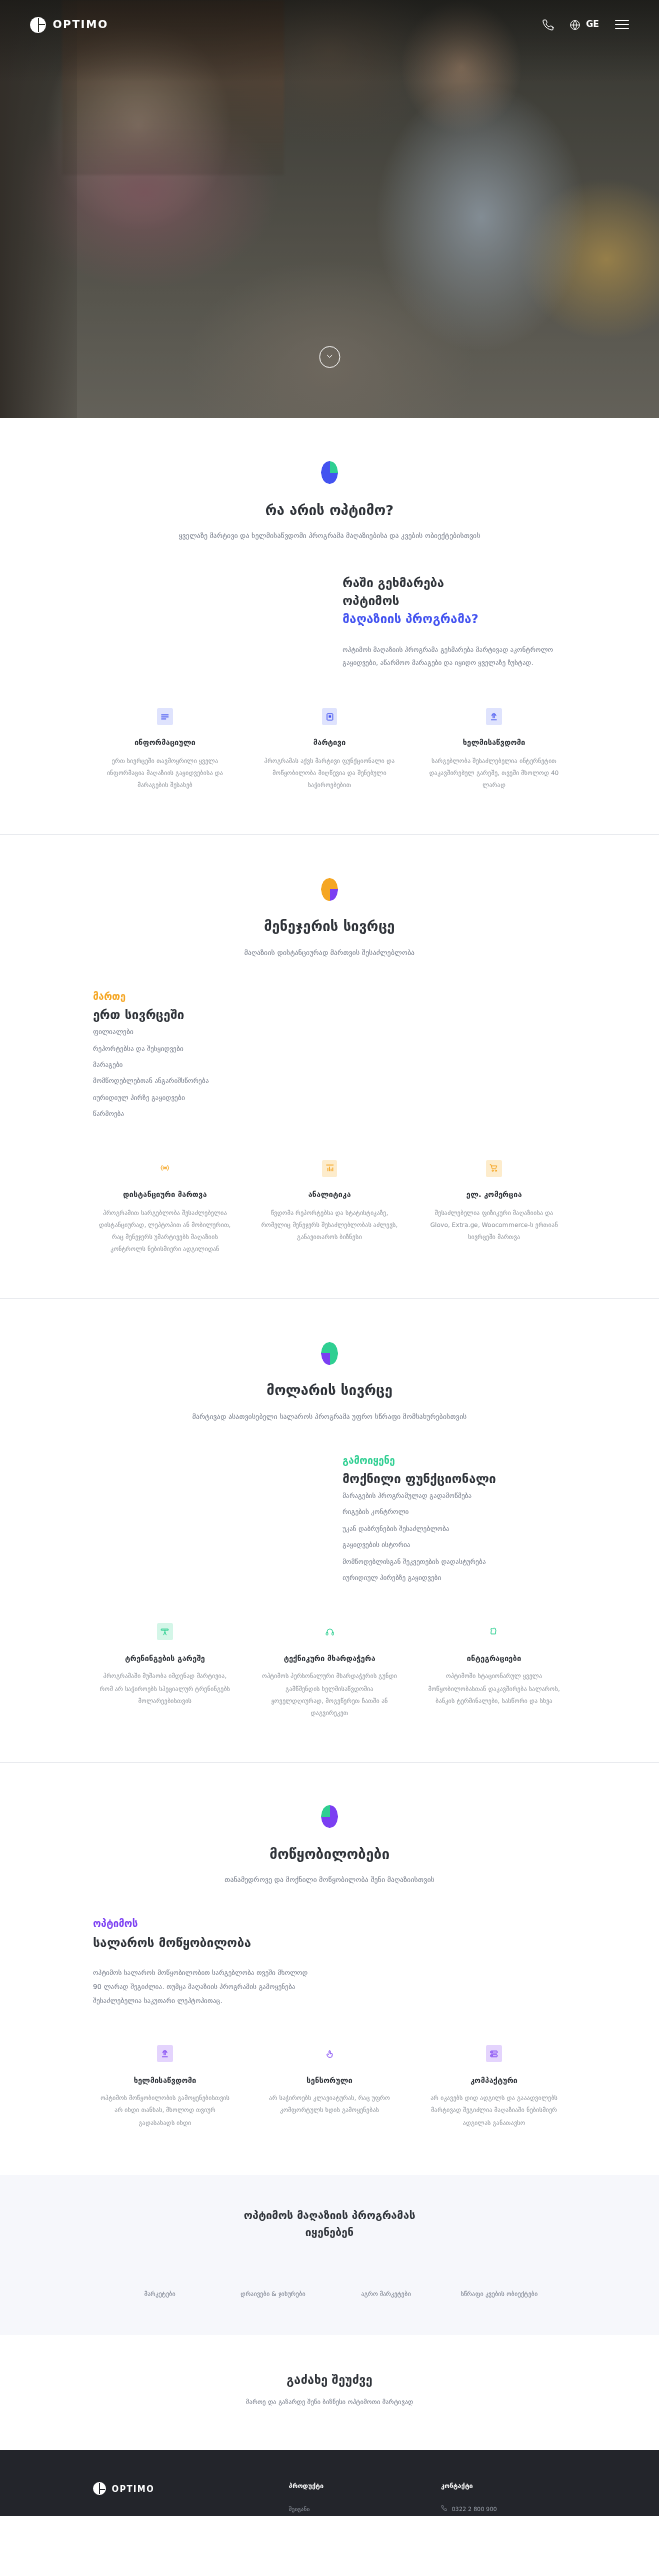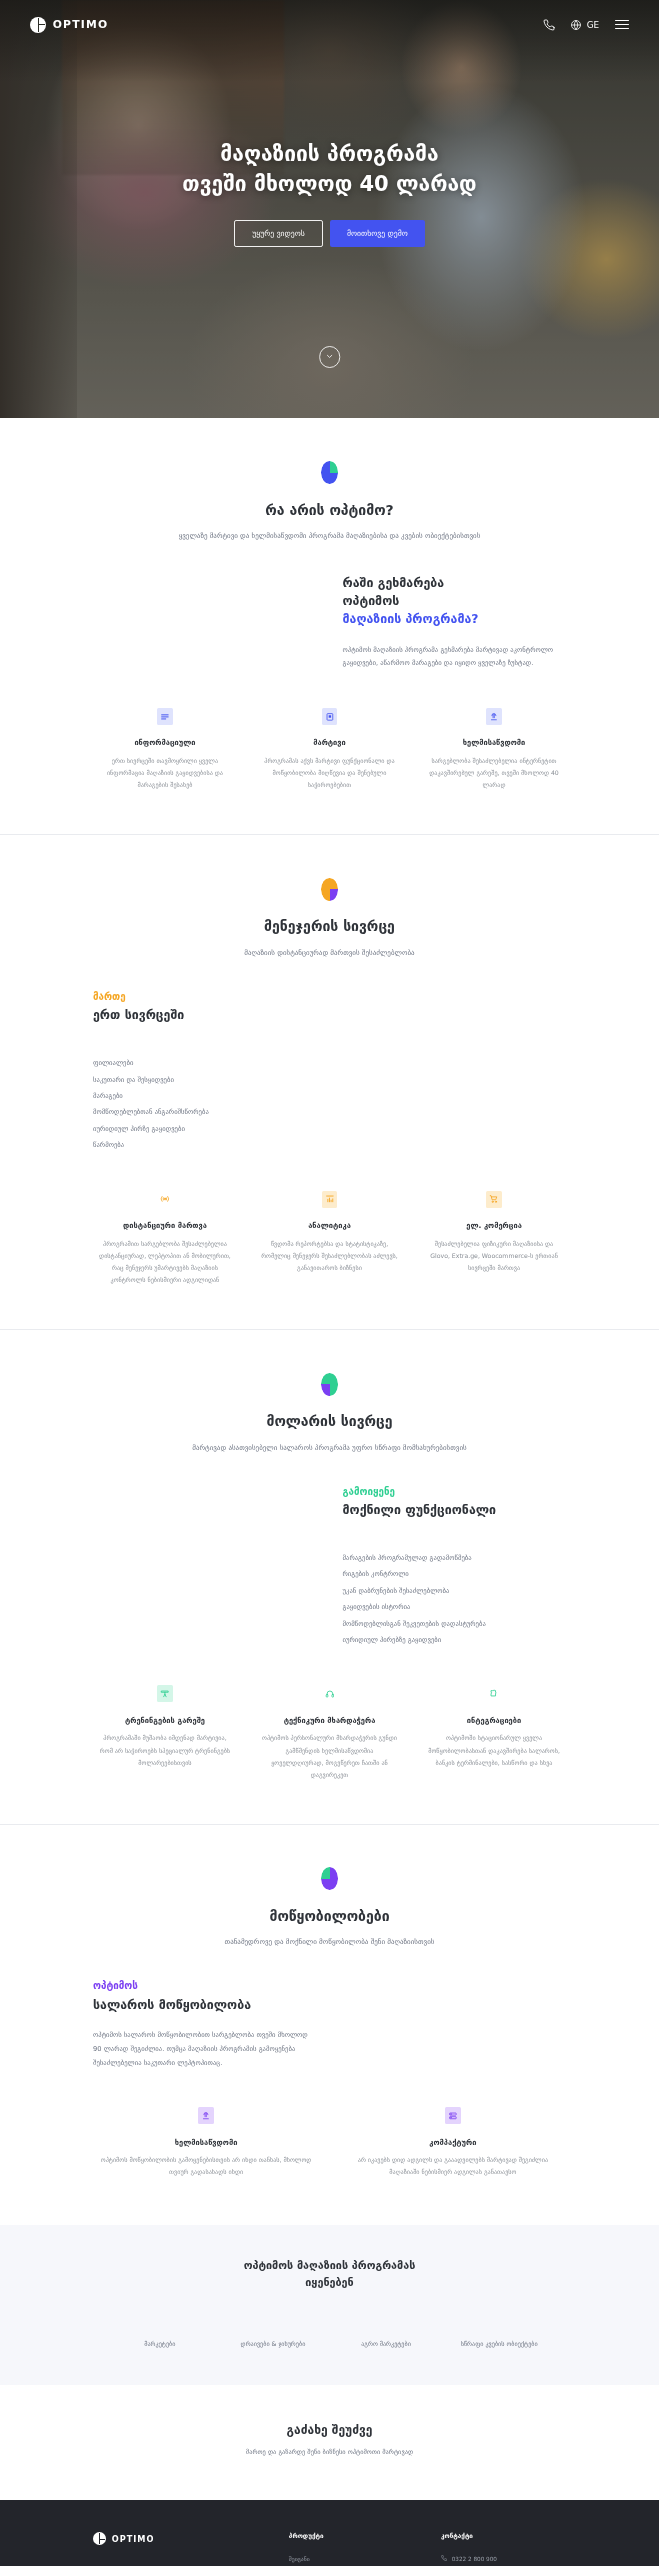--- a/index.html
+++ b/index.html
@@ -45,21 +45,21 @@
     display:flex;align-items:center;justify-content:space-between;
     padding:0 30px;z-index:6;
   }
   .brand{display:flex;align-items:center;gap:6.7px}
   .brand-mark{width:16px;height:16px;border-radius:50%;background:#fff;position:relative;flex:0 0 auto}
   .brand-mark:before{content:"";position:absolute;left:7.7px;top:1px;width:0.8px;height:14px;background:#2c2e28}
   .brand-mark:after{content:"";position:absolute;left:7.7px;top:7.7px;width:7.7px;height:0.8px;background:#2c2e28}
   .brand-name{color:#fff;font-size:10.8px;font-weight:700;letter-spacing:1.2px}
   .topnav{display:flex;align-items:center;gap:15.5px}
   .ic{width:12px;height:12px;color:#fff;display:block}
-  .lang{display:flex;align-items:center;gap:4.6px;color:#fff;font-size:8.8px;font-weight:400}
+  .lang{display:flex;gap:4.6px;color:#fff;font-size:8.8px;font-weight:700}
   .burger{width:14.4px;display:flex;flex-direction:column;gap:3.1px;cursor:pointer}
   .burger i{display:block;height:1.1px;background:#fff;border-radius:1px}
 
   .hero-center{
     position:absolute;left:0;top:140px;width:659px;z-index:5;text-align:center;
   }
   .hero-title{
     color:#fff;font-size:21px;line-height:1.42;font-weight:600;
     text-shadow:0 1px 7.2px rgba(0,0,0,.42);
   }
@@ -84,21 +84,21 @@
   .blob .q{position:absolute;width:50%;height:50%}
   .sec-title{font-size:14px;font-weight:700;color:#2f3339;margin-top:17.5px}
   .sec-sub{font-size:7px;color:#6b7280;margin-top:12.4px;line-height:1.75}
 
   .split{display:flex;gap:26px;margin-top:32px}
   .split .col{flex:1}
   .eyebrow{font-size:9.8px;font-weight:700;margin-bottom:4.1px}
   .blk-title{font-size:12.4px;font-weight:700;color:#2f3339;line-height:1.45}
   .blk-title .accent{display:block}
   .blk-body{font-size:6.7px;color:#6b7280;line-height:2.05;margin-top:15.5px}
-  .bullets{list-style:none;font-size:6.7px;color:#6b7280;line-height:2.45;margin-top:31px}
+  .bullets{list-style:none;font-size:6.7px;color:#6b7280;line-height:2.45;margin-top:0}
 
   .cards{display:flex;gap:20.6px;margin-top:37px;text-align:center}
   .card{flex:1;padding:0 3.1px}
   .card-ico{
     width:15.5px;height:17px;margin:0 auto 13.4px;border-radius:1.5px;
     display:flex;align-items:center;justify-content:center;
   }
   .card-ico svg{width:9.8px;height:9.8px}
   .card-t{font-size:7.5px;font-weight:700;color:#2f3339}
   .card-b{font-size:6.2px;color:#8b9097;line-height:1.95;margin-top:7.7px}
@@ -161,30 +161,20 @@
           <span>GE</span>
         </div>
         <div class="burger">
             <i></i>
             <i></i>
             <i></i>
           </div>
       </div>
     </div>
 
-    <div class="hero-center">
-      <h1 class="hero-title">
-        <span>მაღაზიის პროგრამა</span><br>
-        <span>თვეში მხოლოდ 40 ლარად</span>
-      </h1>
-      <div class="hero-btns">
-        <button class="btn btn-ghost">უყურე ვიდეოს</button>
-        <button class="btn btn-primary">მოითხოვე დემო</button>
-      </div>
-    </div>
 
     <div class="scroll-dn">
       <svg viewBox="0 0 24 24" fill="none" stroke="currentColor" stroke-width="2.2" stroke-linecap="round" stroke-linejoin="round">
           <polyline points="6 9 12 15 18 9"></polyline>
         </svg>
     </div>
   </section>
 
   <section class="sec" style="padding-top:43px;padding-bottom:43px">
     <div class="sec-head">
@@ -255,21 +245,21 @@
       <h2 class="sec-title">მენეჯერის სივრცე</h2>
       <p class="sec-sub">მაღაზიის დისტანციურად მართვის შესაძლებლობა</p>
     </div>
 
     <div class="split">
       <div class="col">
         <div class="eyebrow" style="color:#f5a623">მართე</div>
         <div class="blk-title">ერთ სივრცეში</div>
         <ul class="bullets">
           <li>ფილიალები</li>
-          <li>საკუთარი და შესყიდვები</li>
+          <li>რეპორტებსა და შესყიდვები</li>
           <li>მარაგები</li>
           <li>მომწოდებლებთან ანგარიშსწორება</li>
           <li>იურიდიულ პირზე გაყიდვები</li>
           <li>წარმოება</li>
         </ul>
       </div>
       <div class="col"></div>
     </div>
 
     <div class="cards">
@@ -398,20 +388,29 @@
       <div class="card">
         <div class="card-ico" style="background:#e4d4fd">
           <svg viewBox="0 0 24 24" fill="none" stroke="#7b3ff2" stroke-width="2" stroke-linecap="round">
               <path d="M6 19h12M13 5v9M10 5v9M7 9a5 5 0 0 1 10 0"></path>
             </svg>
         </div>
         <div class="card-t">ხელმისაწვდომი</div>
         <div class="card-b">ოპტიმოს მოწყობილობის გამოყენებისთვის არ იხდი თანხას, მხოლოდ თვიურ გადასახადს იხდი</div>
       </div>
       <div class="card">
+        <div class="card-ico" style="background:transparent">
+          <svg viewBox="0 0 24 24" fill="none" stroke="#7b3ff2" stroke-width="2" stroke-linejoin="round">
+              <path d="M10 11V5.5a1.5 1.5 0 0 1 3 0V12l2.5-1a2 2 0 0 1 2.5 2l-1 5a3 3 0 0 1-3 2.5h-4a3 3 0 0 1-2.6-1.5L5 15a1.8 1.8 0 0 1 2.8-2.2L10 14"></path>
+            </svg>
+        </div>
+        <div class="card-t">სენსორული</div>
+        <div class="card-b">არ საჭიროებს კლავიატურას, რაც უფრო კომფორტულს ხდის გამოყენებას</div>
+      </div>
+      <div class="card">
         <div class="card-ico" style="background:#e4d4fd">
           <svg viewBox="0 0 24 24" fill="none" stroke="#7b3ff2" stroke-width="2">
               <rect x="4" y="5" width="16" height="5" rx="1"></rect>
               <rect x="4" y="14" width="16" height="5" rx="1"></rect>
               <circle cx="7.5" cy="7.5" r=".9" fill="#7b3ff2"></circle>
               <circle cx="7.5" cy="16.5" r=".9" fill="#7b3ff2"></circle>
             </svg>
         </div>
         <div class="card-t">კომპაქტური</div>
         <div class="card-b">არ იკავებს დიდ ადგილს და გააადვილებს მარტივად შეგიძლია მაღაზიაში ნებისმიერ ადგილას განათავსო</div>

